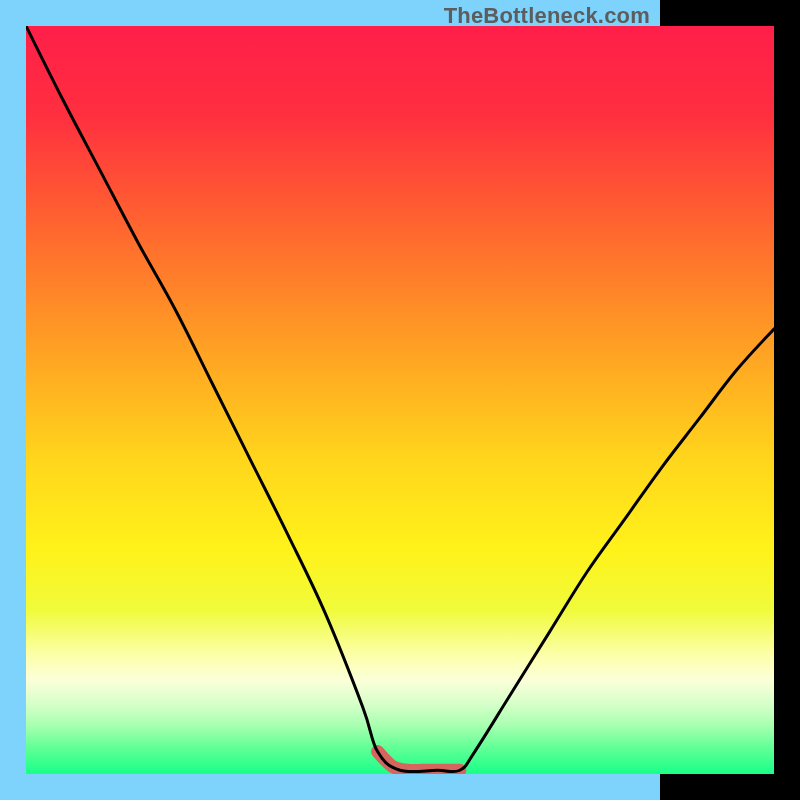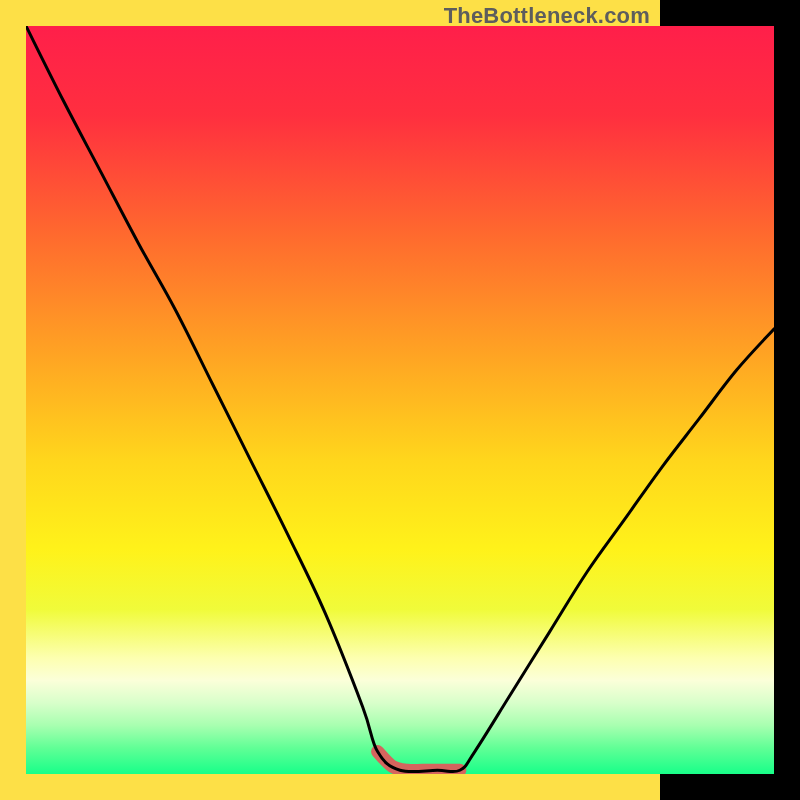--- a/index.html
+++ b/index.html
@@ -7,21 +7,21 @@
     padding: 0;
     width: 800px;
     height: 800px;
     overflow: hidden;
     background: #000;
   }
   .frame {
     position: relative;
     width: 660px;
     height: 800px;
-    background: #fde047;
+    background: #7dd3fc;
   }
   .plot-area {
     position: absolute;
     left: 26px;
     top: 26px;
     width: 748px;
     height: 748px;
     overflow: hidden;
   }
   .gradient-bg {

